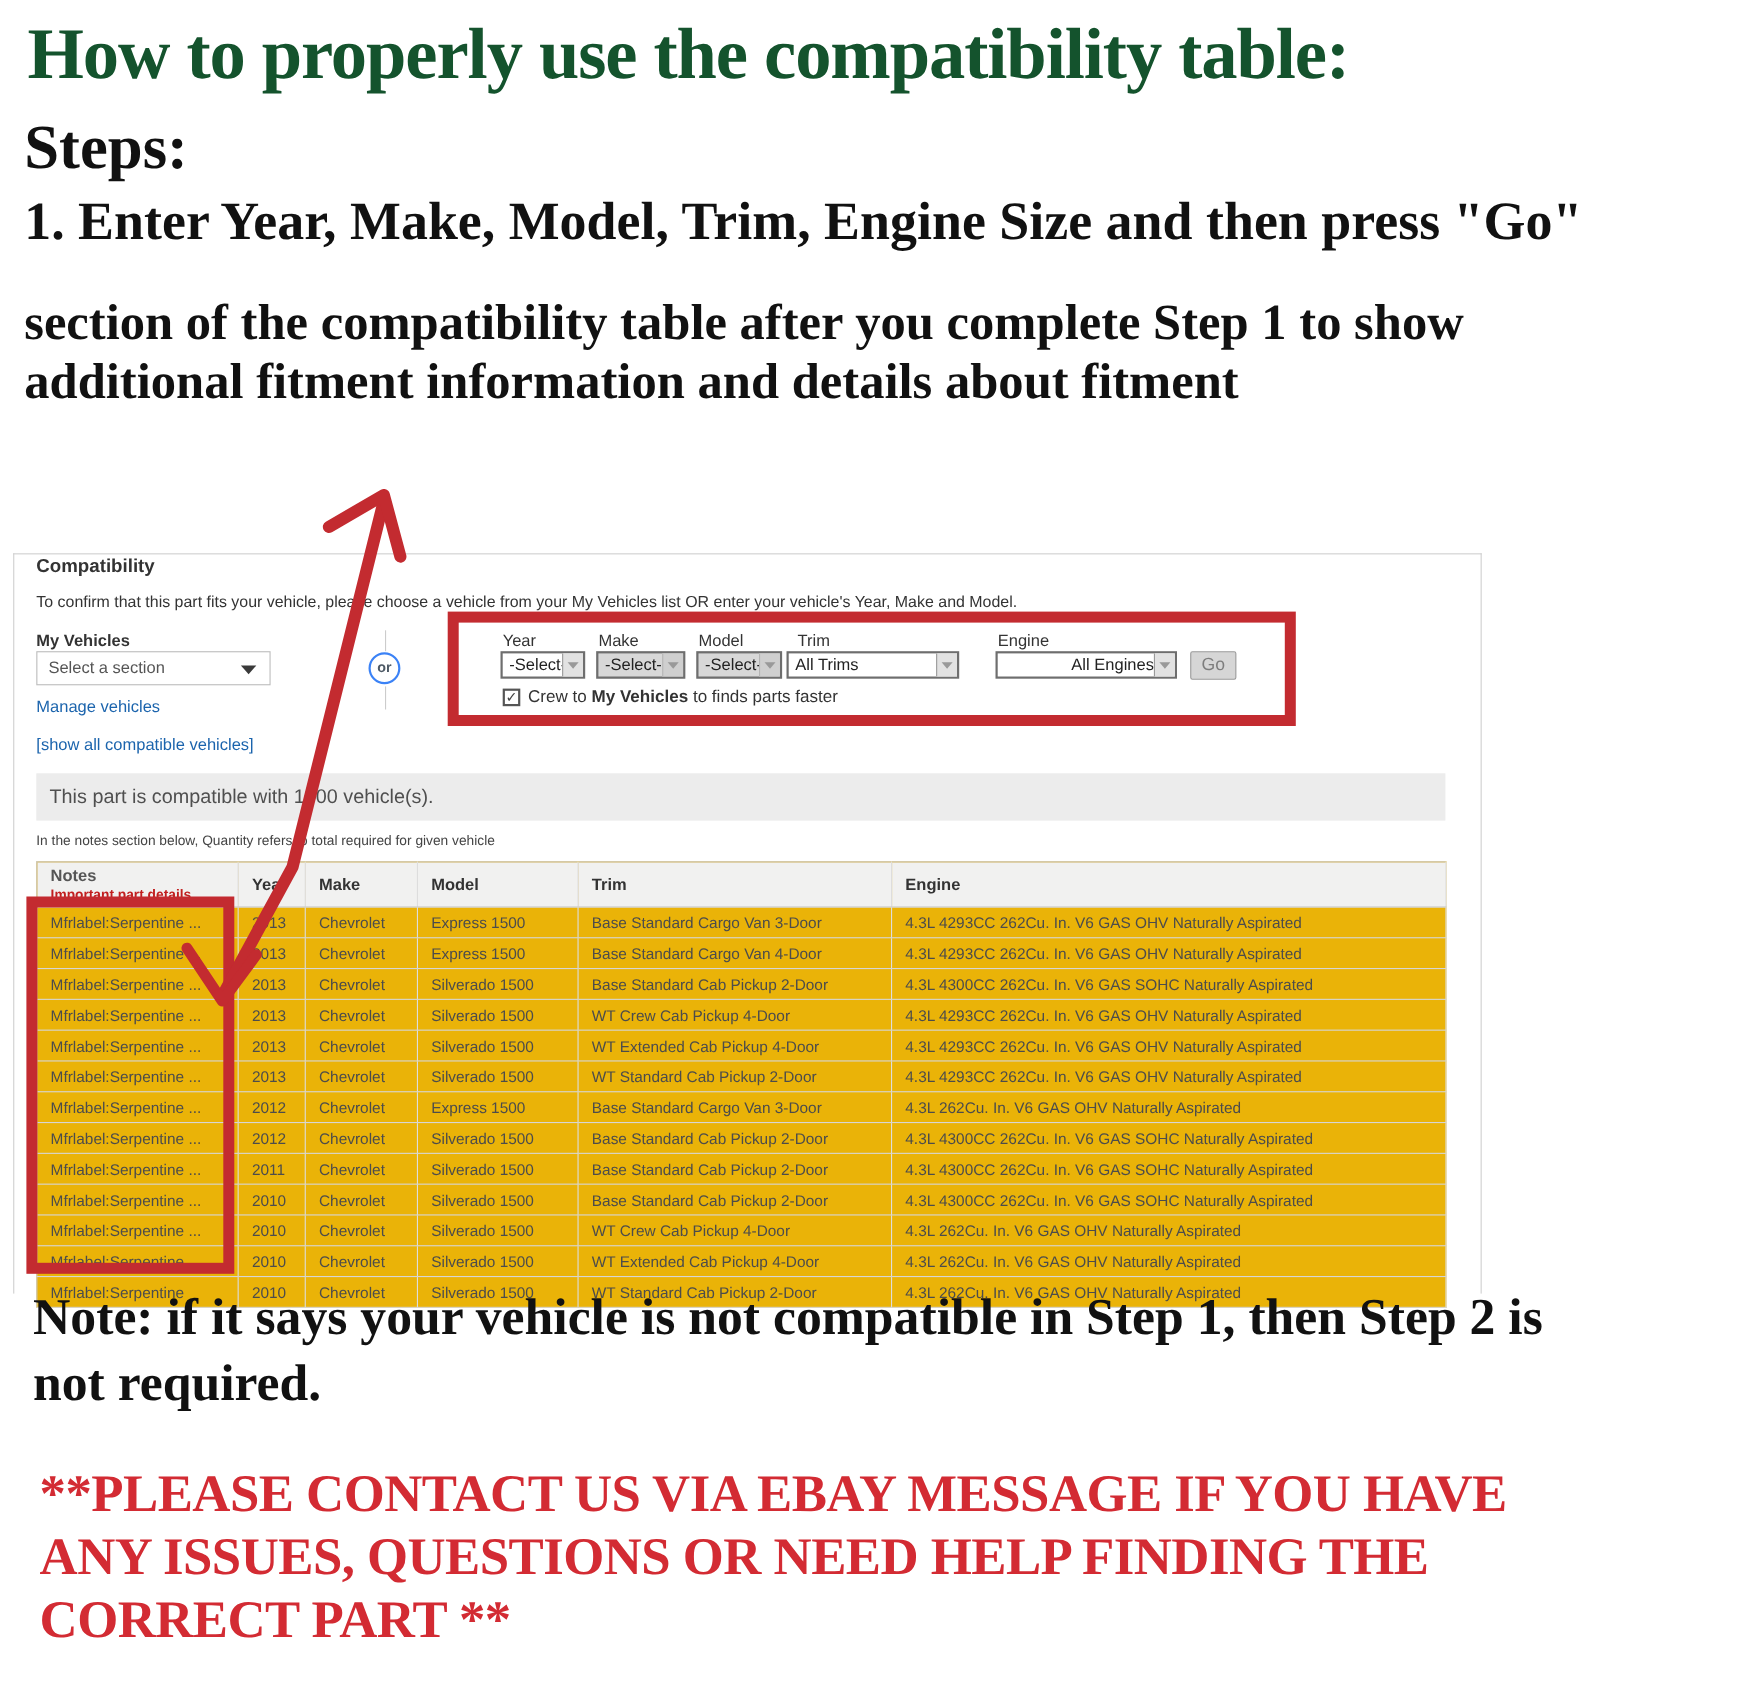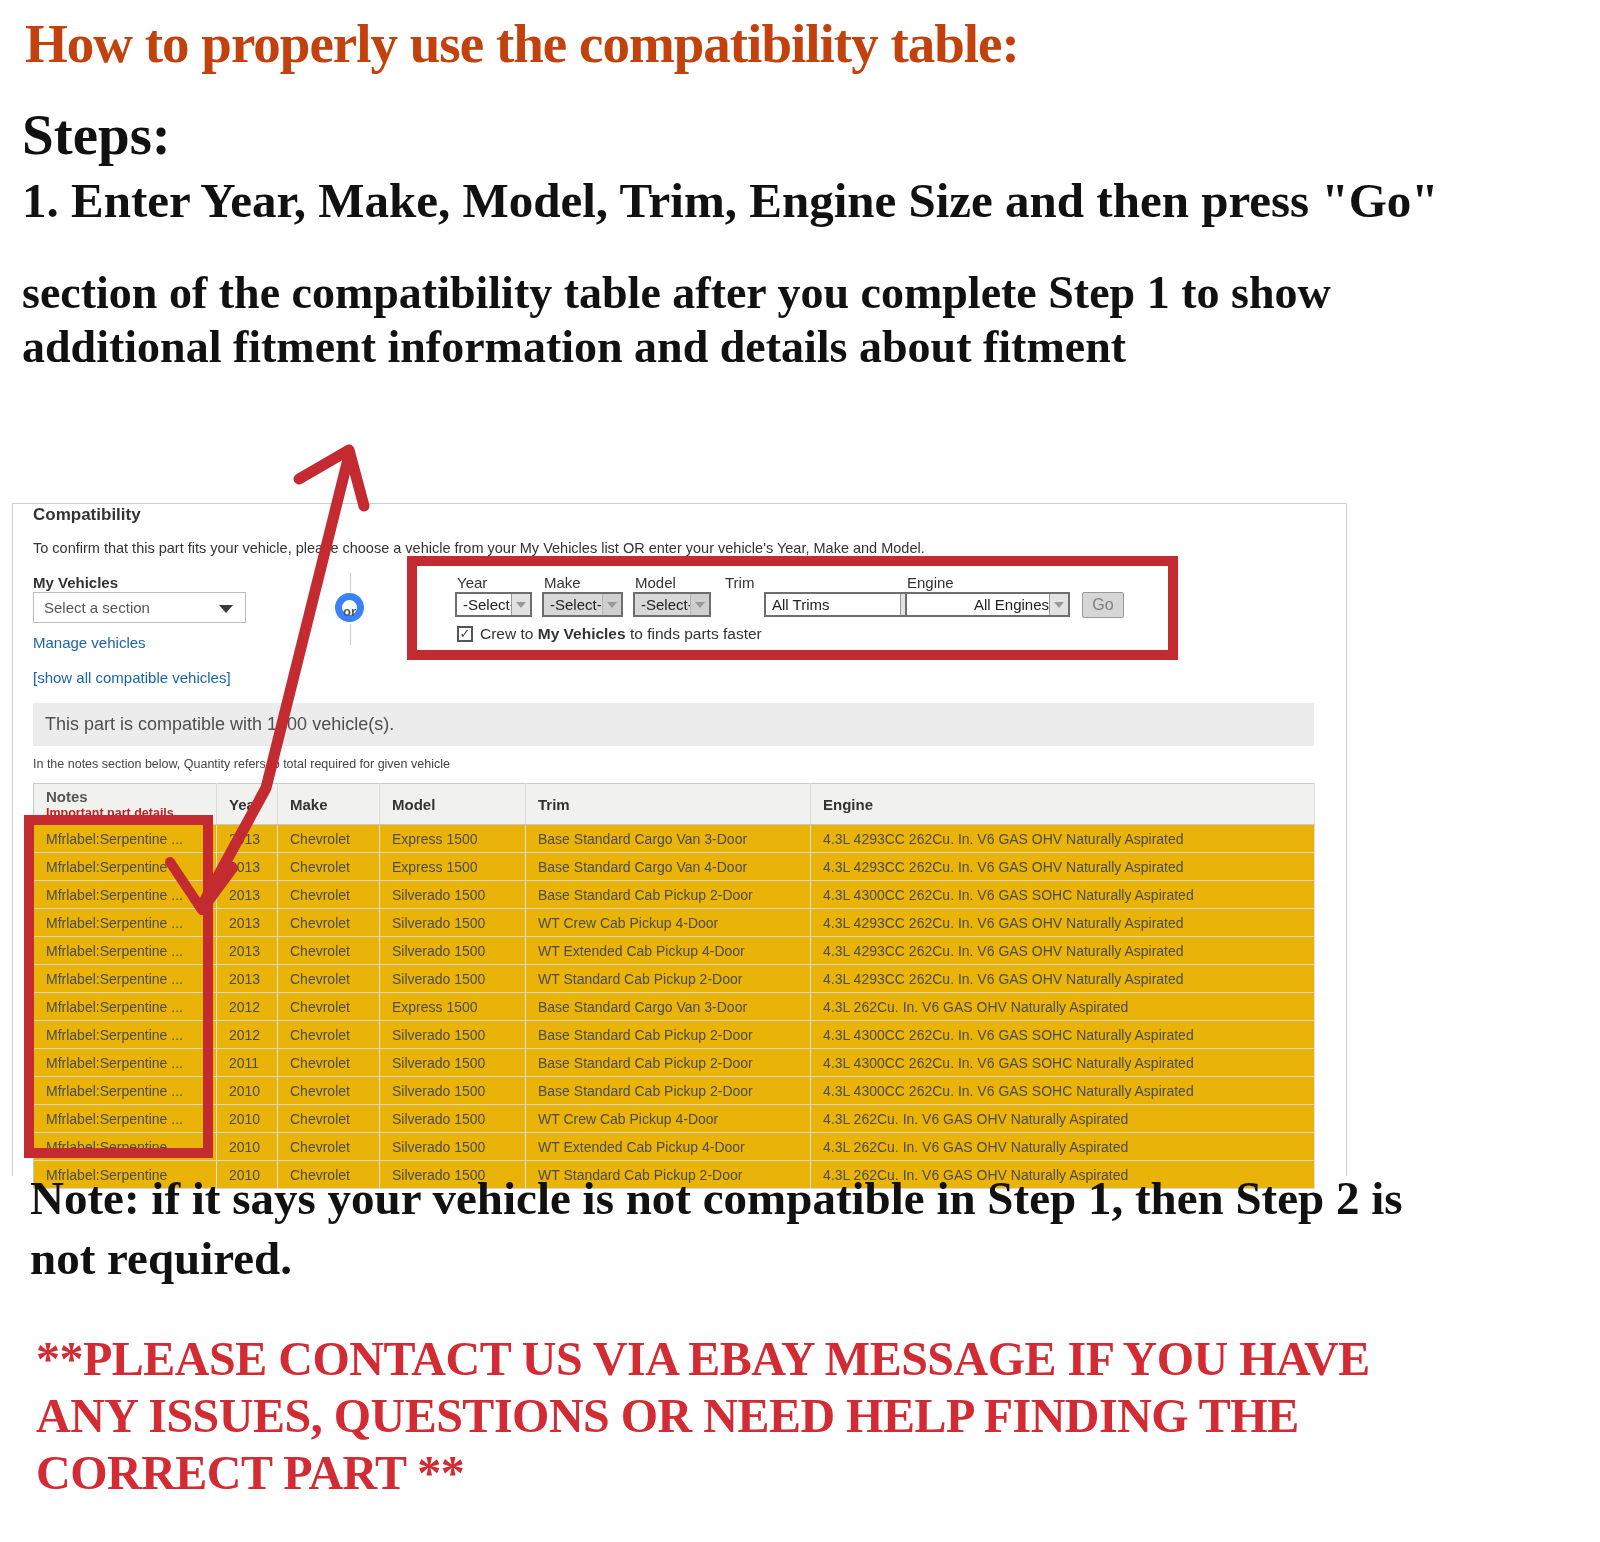--- a/index.html
+++ b/index.html
@@ -2,42 +2,42 @@
 <html><head>
 <meta charset="utf-8">
 <style>
   html,body{margin:0;padding:0;background:#fff;}
   .page{position:relative;width:1600px;height:1542px;background:#fff;overflow:hidden;
         font-family:"Liberation Sans","DejaVu Sans",sans-serif;}
   .abs{position:absolute;}
   .serif{font-family:"Liberation Serif","DejaVu Serif",serif;font-weight:bold;}
 
   
-  .title{left:25px;top:12px;font-size:55px;letter-spacing:-1px;color:#c2410c;white-space:nowrap;}
+  .title{left:25px;top:12px;font-size:66px;letter-spacing:-1px;color:#14532d;white-space:nowrap;}
   .steps-heading{left:22px;top:102px;font-size:57px;color:#111;}
   .step1{left:22px;top:172px;font-size:49px;color:#111;white-space:nowrap;text-align:center;}
   .step2{left:22px;top:266px;font-size:46px;color:#111;line-height:54px;}
   .note-text{left:30px;top:1168px;font-size:47px;color:#111;line-height:60px;}
   .contact-text{left:36px;top:1330px;font-size:48px;color:#d32b33;line-height:57px;letter-spacing:-0.5px;}
 
   
   .widget{left:12px;top:503px;width:1333px;height:672px;border:1px solid #cfcfcf;border-bottom:none;background:#fff;}
   .w-heading{left:33px;top:505px;font-size:17px;font-weight:bold;color:#333;}
   .w-intro{left:33px;top:540px;font-size:14.5px;color:#333;}
   .mv-label{left:33px;top:574px;font-size:15px;font-weight:bold;color:#333;}
   .veh-select{left:33px;top:592px;width:213px;height:31px;border:1px solid #bcbcbc;background:#fff;box-sizing:border-box;}
   .veh-select .val{position:absolute;left:10px;top:0;line-height:29px;font-size:15px;color:#555;}
   .caret-down{position:absolute;right:12px;top:12px;width:0;height:0;
       border-left:7px solid transparent;border-right:7px solid transparent;border-top:8px solid #3a3a3a;}
   .blue-link{font-size:15px;color:#1b64ad;cursor:pointer;}
   .manage{left:33px;top:634px;}
   .showall{left:33px;top:669px;}
 
   .or-line{width:1px;background:#ccc;left:350px;}
-  .or-badge{left:335px;top:593px;width:29px;height:29px;border:7px solid #3b82f6;border-radius:50%;
+  .or-badge{left:335px;top:593px;width:29px;height:29px;border:2px solid #3b82f6;border-radius:50%;
       box-sizing:border-box;background:#fff;text-align:center;line-height:24px;font-size:13px;font-weight:bold;color:#4e5a66;}
 
   
   .f-label{top:574px;font-size:15px;color:#333;}
   .sel{top:592px;height:25px;border:2px solid #6e6e6e;background:#fff;box-sizing:border-box;display:flex;align-items:stretch;}
   .sel .val{flex:1;font-size:15px;color:#222;line-height:21px;padding-left:6px;white-space:nowrap;overflow:hidden;}
   .sel .arrow{width:18px;border-left:1px solid #9a9a9a;background:#e2e2e2;position:relative;}
   .sel.gray{background:#d8d8d8;}
   .sel.gray .arrow{background:#cfcfcf;border-left:1px solid #b5b5b5;}
   .chev{position:absolute;left:4px;top:8px;width:0;height:0;
@@ -120,21 +120,21 @@
 
   <div class="abs f-label" style="left:635px;">Model</div>
   <div class="abs sel gray" style="left:633px;width:78px;">
     <span class="val">-Select-</span>
     <span class="arrow">
         <span class="chev"></span>
       </span>
   </div>
 
   <div class="abs f-label" style="left:725px;">Trim</div>
-  <div class="abs sel" style="left:764px;width:157px;gap:29px;">
+  <div class="abs sel" style="left:715px;width:157px;gap:29px;">
     <span class="val">All Trims</span>
     <span class="arrow">
         <span class="chev"></span>
       </span>
   </div>
 
   <div class="abs f-label" style="left:907px;">Engine</div>
   <div class="abs sel" style="left:905px;width:165px;text-align:right;">
     <span class="val">All Engines</span>
     <span class="arrow">

